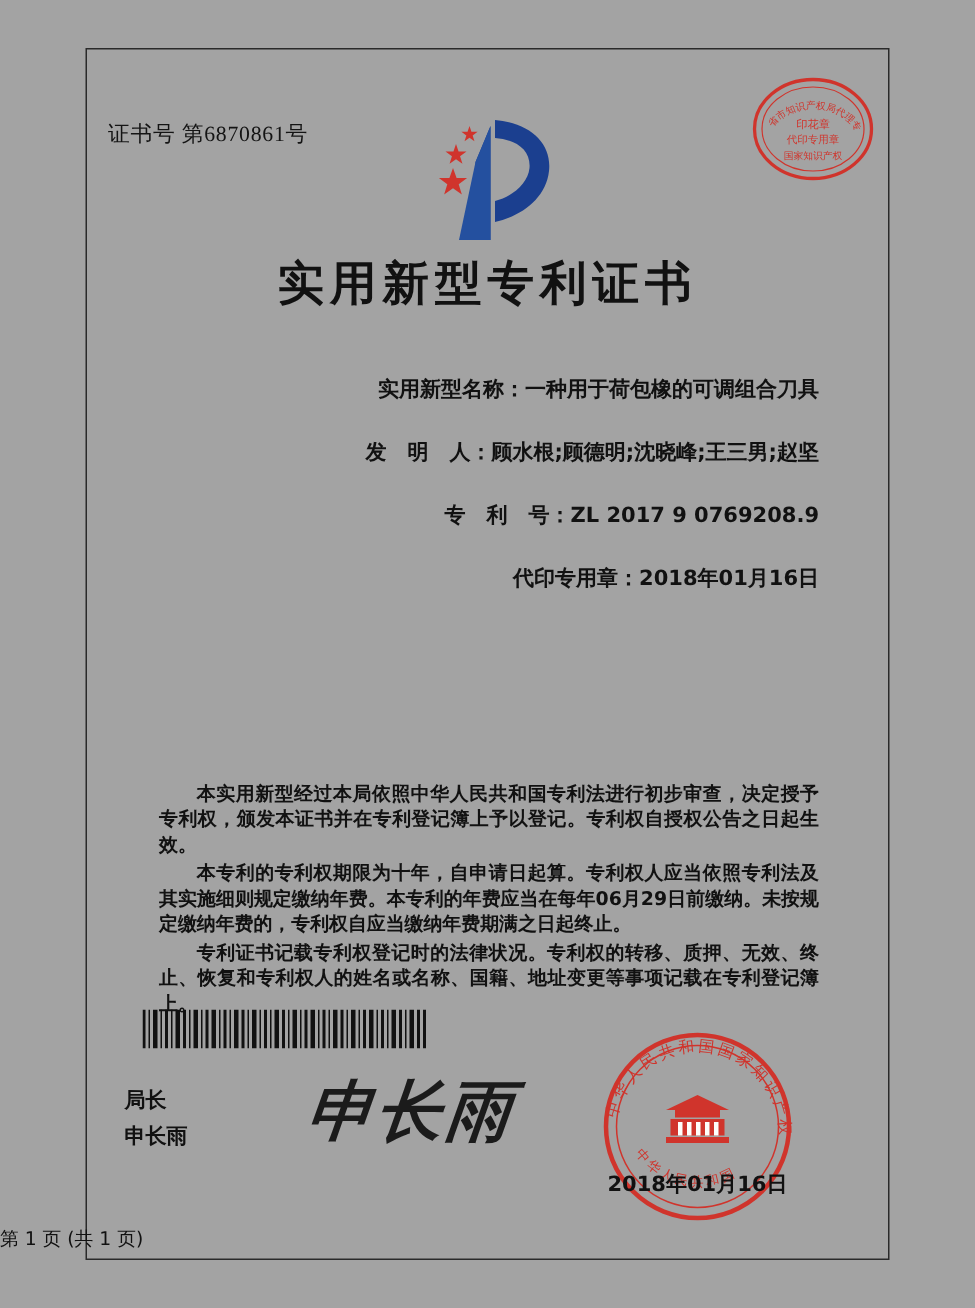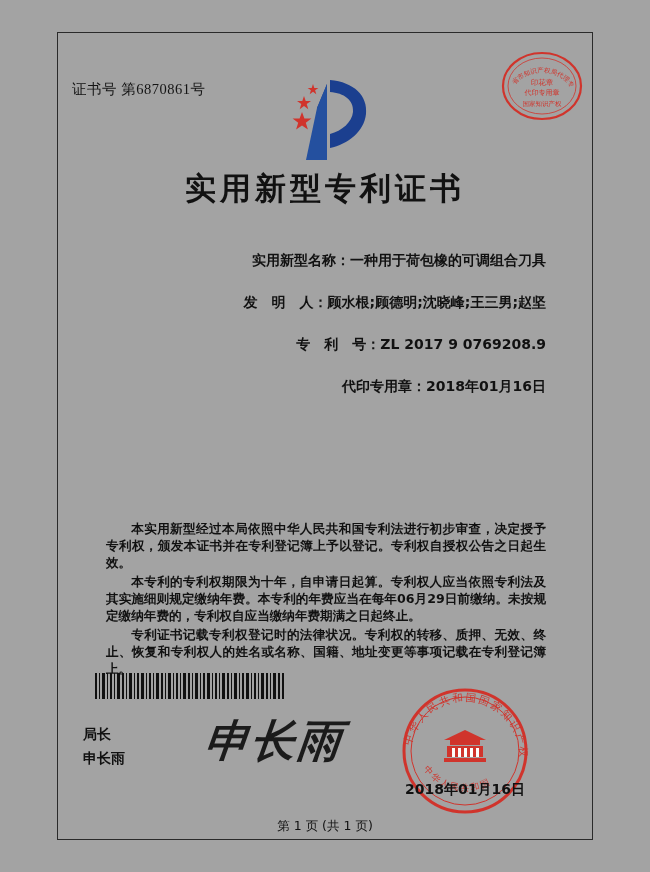--- a/index.html
+++ b/index.html
@@ -167,21 +167,20 @@
     font-weight: bold;
     font-family: "DejaVu Sans", sans-serif;
     color: #111;
   }
 
   .page-footer {
     position: absolute;
     left: 0;
     right: 0;
     top: 818px;
-    text-align: center;
     font-size: 12.5px;
     font-family: "DejaVu Sans", sans-serif;
     color: #111;
   }
 
   .seal-text {
     font-family: "DejaVu Sans", sans-serif;
   }
 </style>
 </head>

